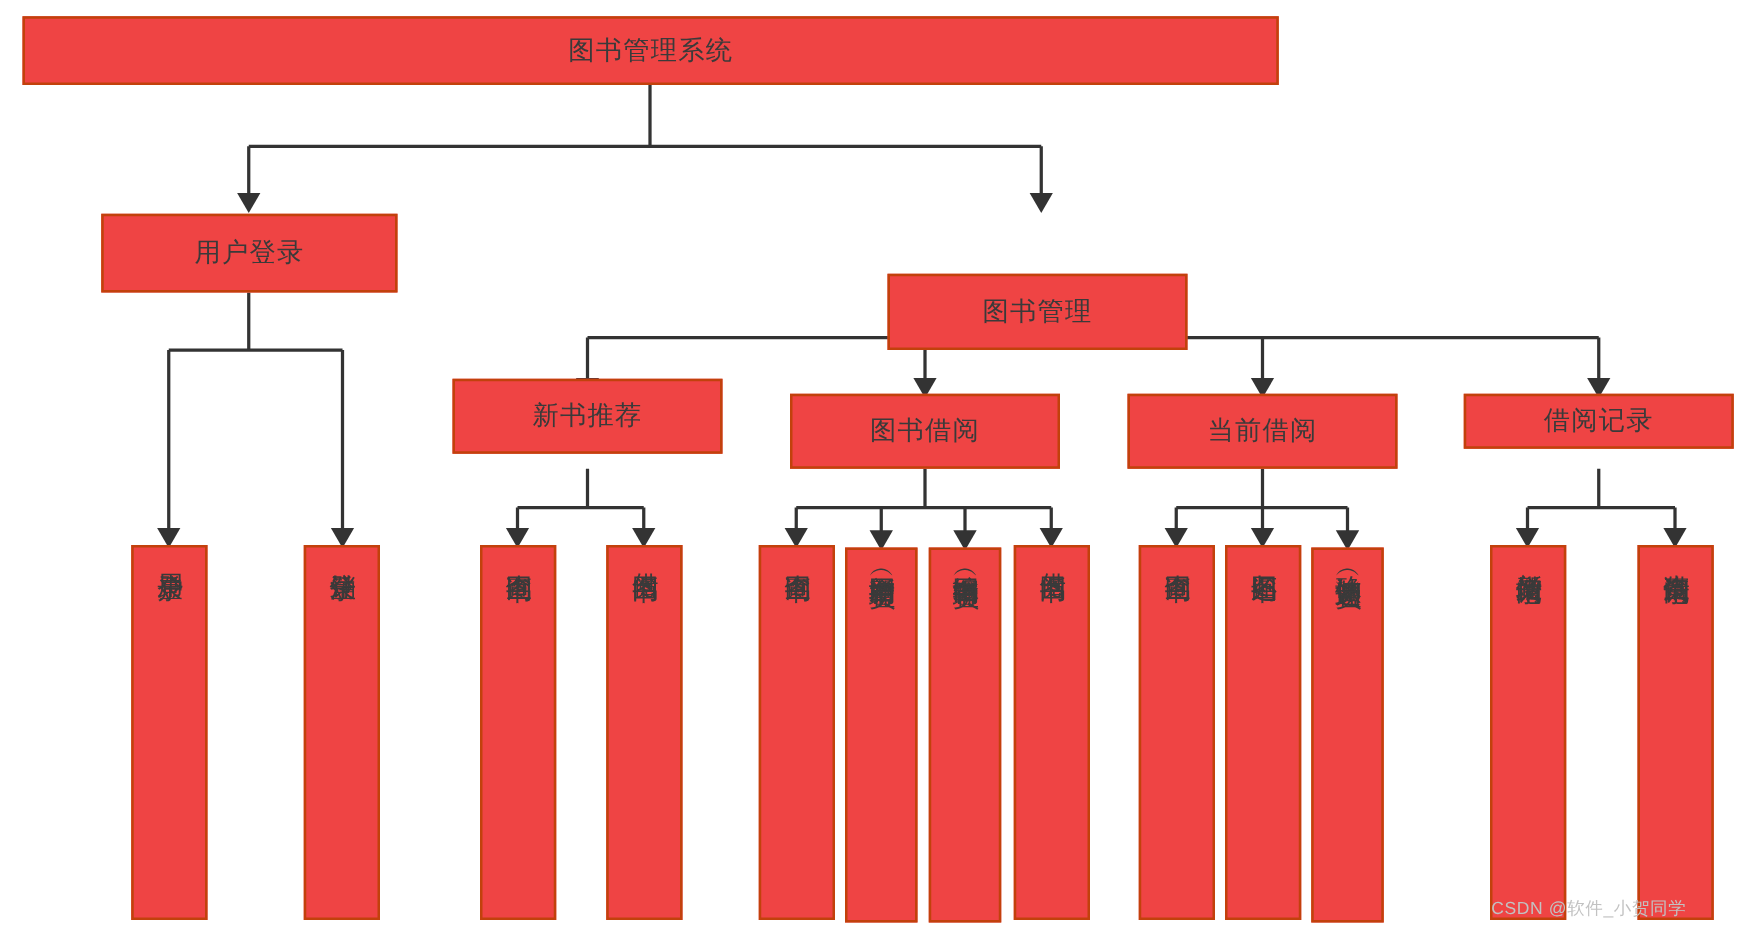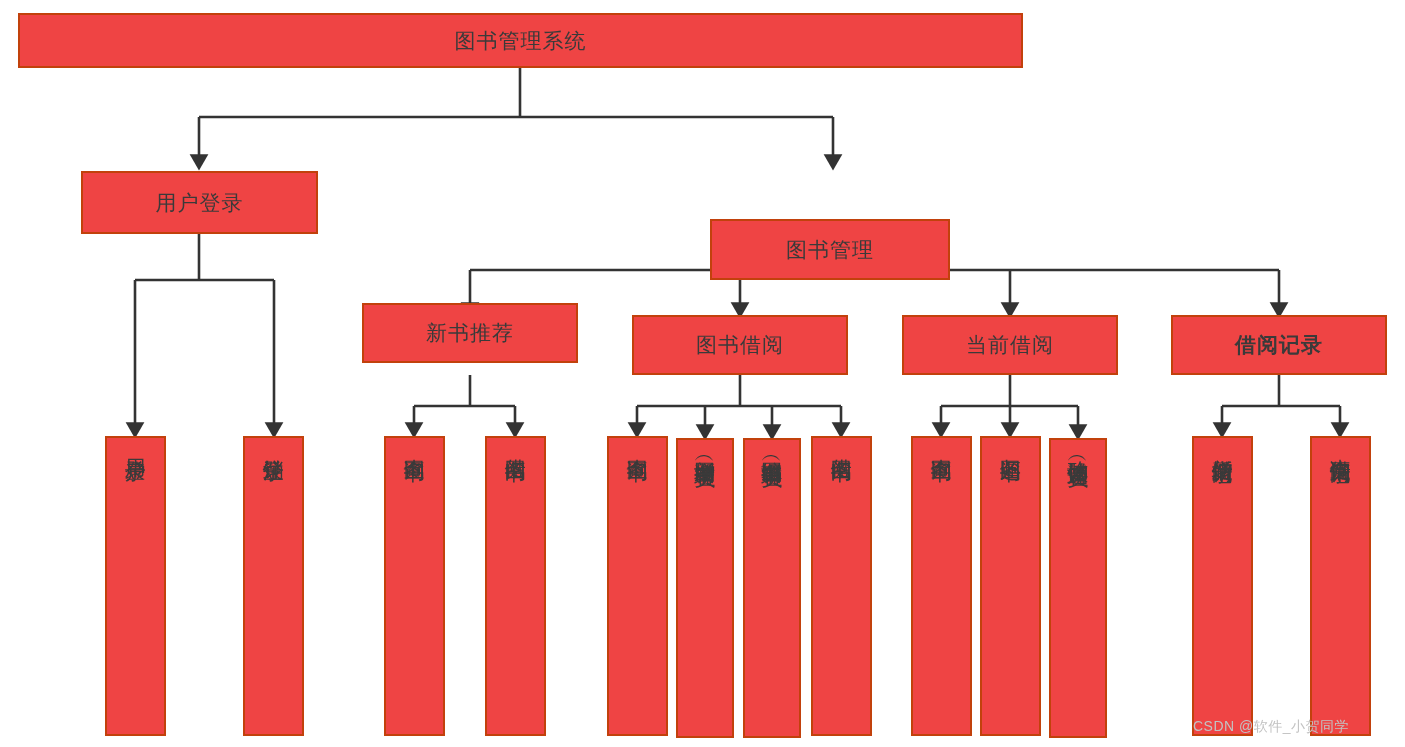--- a/index.html
+++ b/index.html
@@ -143,21 +143,21 @@
   </div>
 
   <div class="node horiz" style="left:632px; top:315px; width:216px; height:60px;">
     <span class="node-label">图书借阅</span>
   </div>
 
   <div class="node horiz" style="left:902px; top:315px; width:216px; height:60px;">
     <span class="node-label">当前借阅</span>
   </div>
 
-  <div class="node horiz" style="left:1171px; top:315px; width:216px; height:60px;font-weight:bold;">
+  <div class="node horiz" style="left:1171px; top:315px; width:216px; height:44px;">
     <span class="node-label">借阅记录</span>
   </div>
 
   <div class="node vert" style="left:105px; top:436px; width:61px; height:300px;">
     <span class="node-label">用户登录</span>
   </div>
 
   <div class="node vert" style="left:243px; top:436px; width:61px; height:300px;">
     <span class="node-label">注销登录</span>
   </div>

